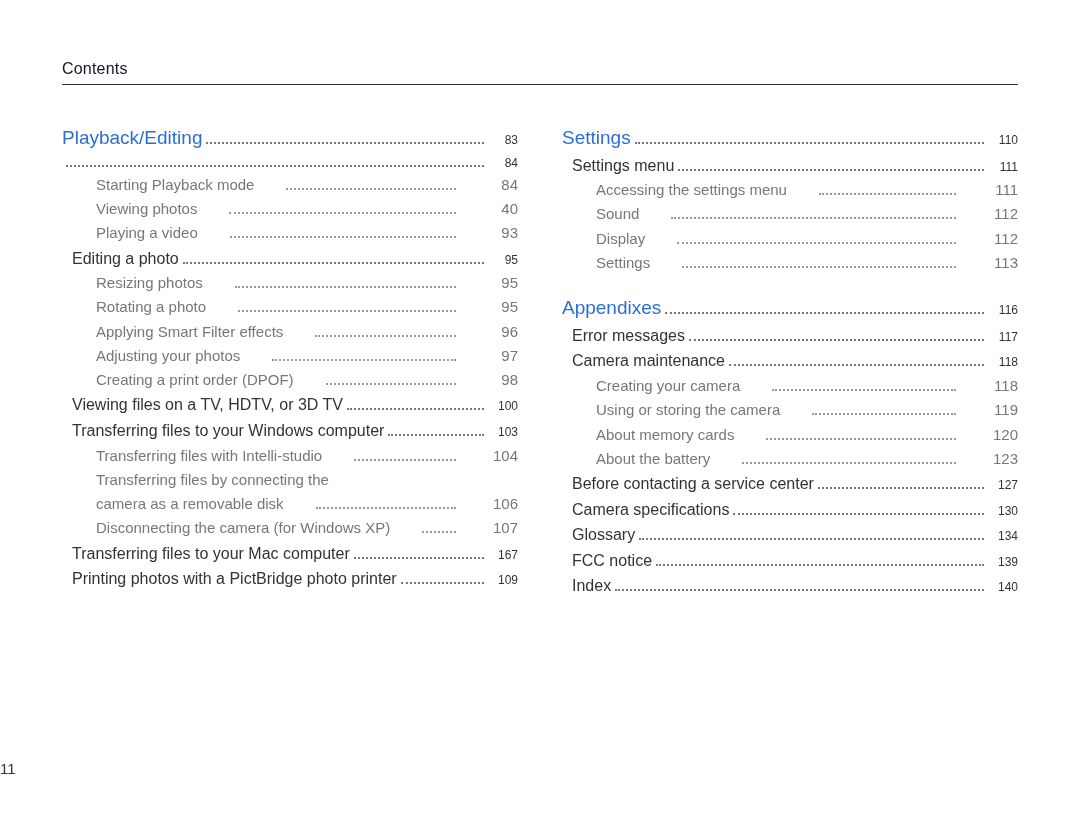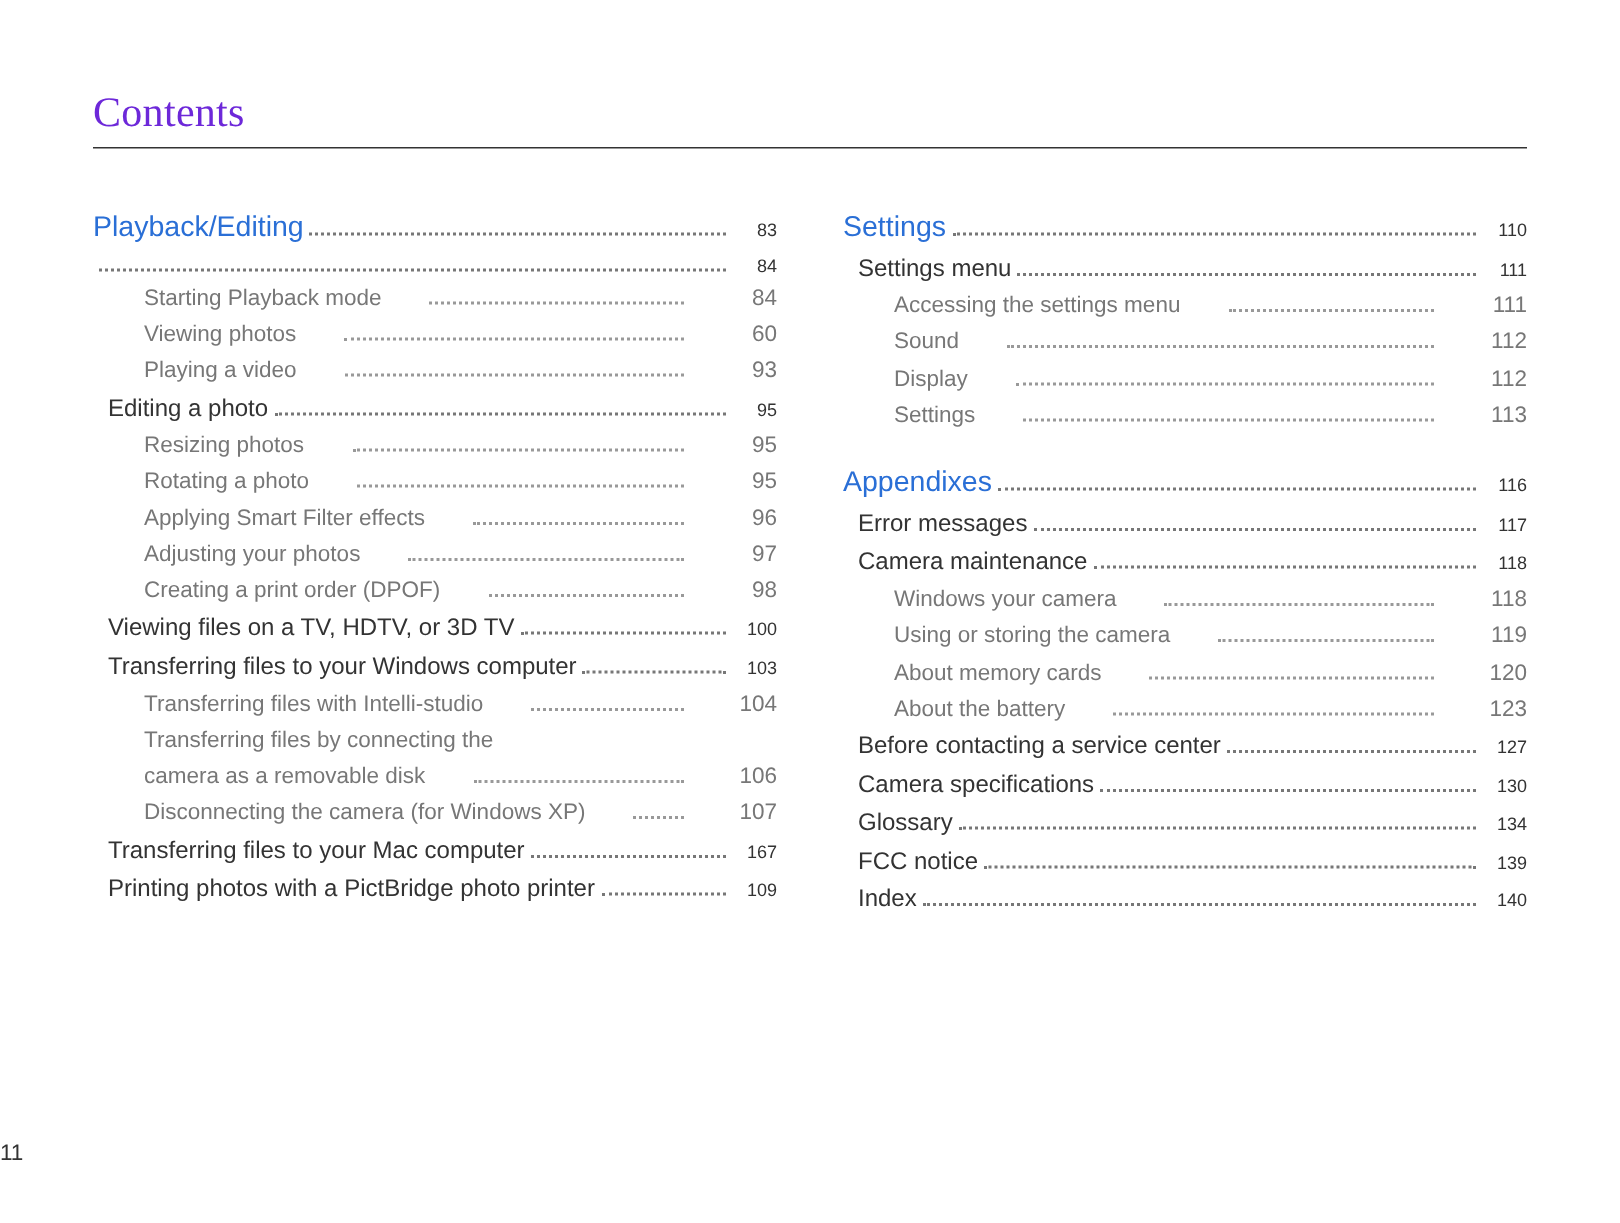--- a/index.html
+++ b/index.html
@@ -12,23 +12,23 @@
     color: #333;
   }
   .page {
     box-sizing: border-box;
     width: 1080px;
     height: 815px;
     padding: 60px 62px 30px 62px;
     position: relative;
   }
   .contents-title {
-    font-family: Liberation Serif, serif;
-    font-size: 28px;
-    color: #6d28d9;
+    font-family: Liberation Sans, sans-serif;
+    font-size: 16px;
+    color: #0f172a;
     letter-spacing: 0.2px;
     padding-bottom: 6px;
   }
   .hr {
     height: 1px;
     background: #333;
     width: 100%;
     margin-bottom: 40px;
   }
   .columns {
@@ -126,21 +126,21 @@
           <span class="page-num">84</span>
         </div>
         <div class="row level-2">
           <span class="label">Starting Playback mode</span>
           <span class="dots"></span>
           <span class="page-num">84</span>
         </div>
         <div class="row level-2">
           <span class="label">Viewing photos</span>
           <span class="dots"></span>
-          <span class="page-num">60</span>
+          <span class="page-num">40</span>
         </div>
         <div class="row level-2">
           <span class="label">Playing a video</span>
           <span class="dots"></span>
           <span class="page-num">93</span>
         </div>
         <div class="row level-1">
           <span class="label">Editing a photo</span>
           <span class="dots"></span>
           <span class="page-num">95</span>
@@ -250,21 +250,21 @@
           <span class="label">Error messages</span>
           <span class="dots"></span>
           <span class="page-num">117</span>
         </div>
         <div class="row level-1">
           <span class="label">Camera maintenance</span>
           <span class="dots"></span>
           <span class="page-num">118</span>
         </div>
         <div class="row level-2">
-          <span class="label">Windows your camera</span>
+          <span class="label">Creating your camera</span>
           <span class="dots"></span>
           <span class="page-num">118</span>
         </div>
         <div class="row level-2">
           <span class="label">Using or storing the camera</span>
           <span class="dots"></span>
           <span class="page-num">119</span>
         </div>
         <div class="row level-2">
           <span class="label">About memory cards</span>

